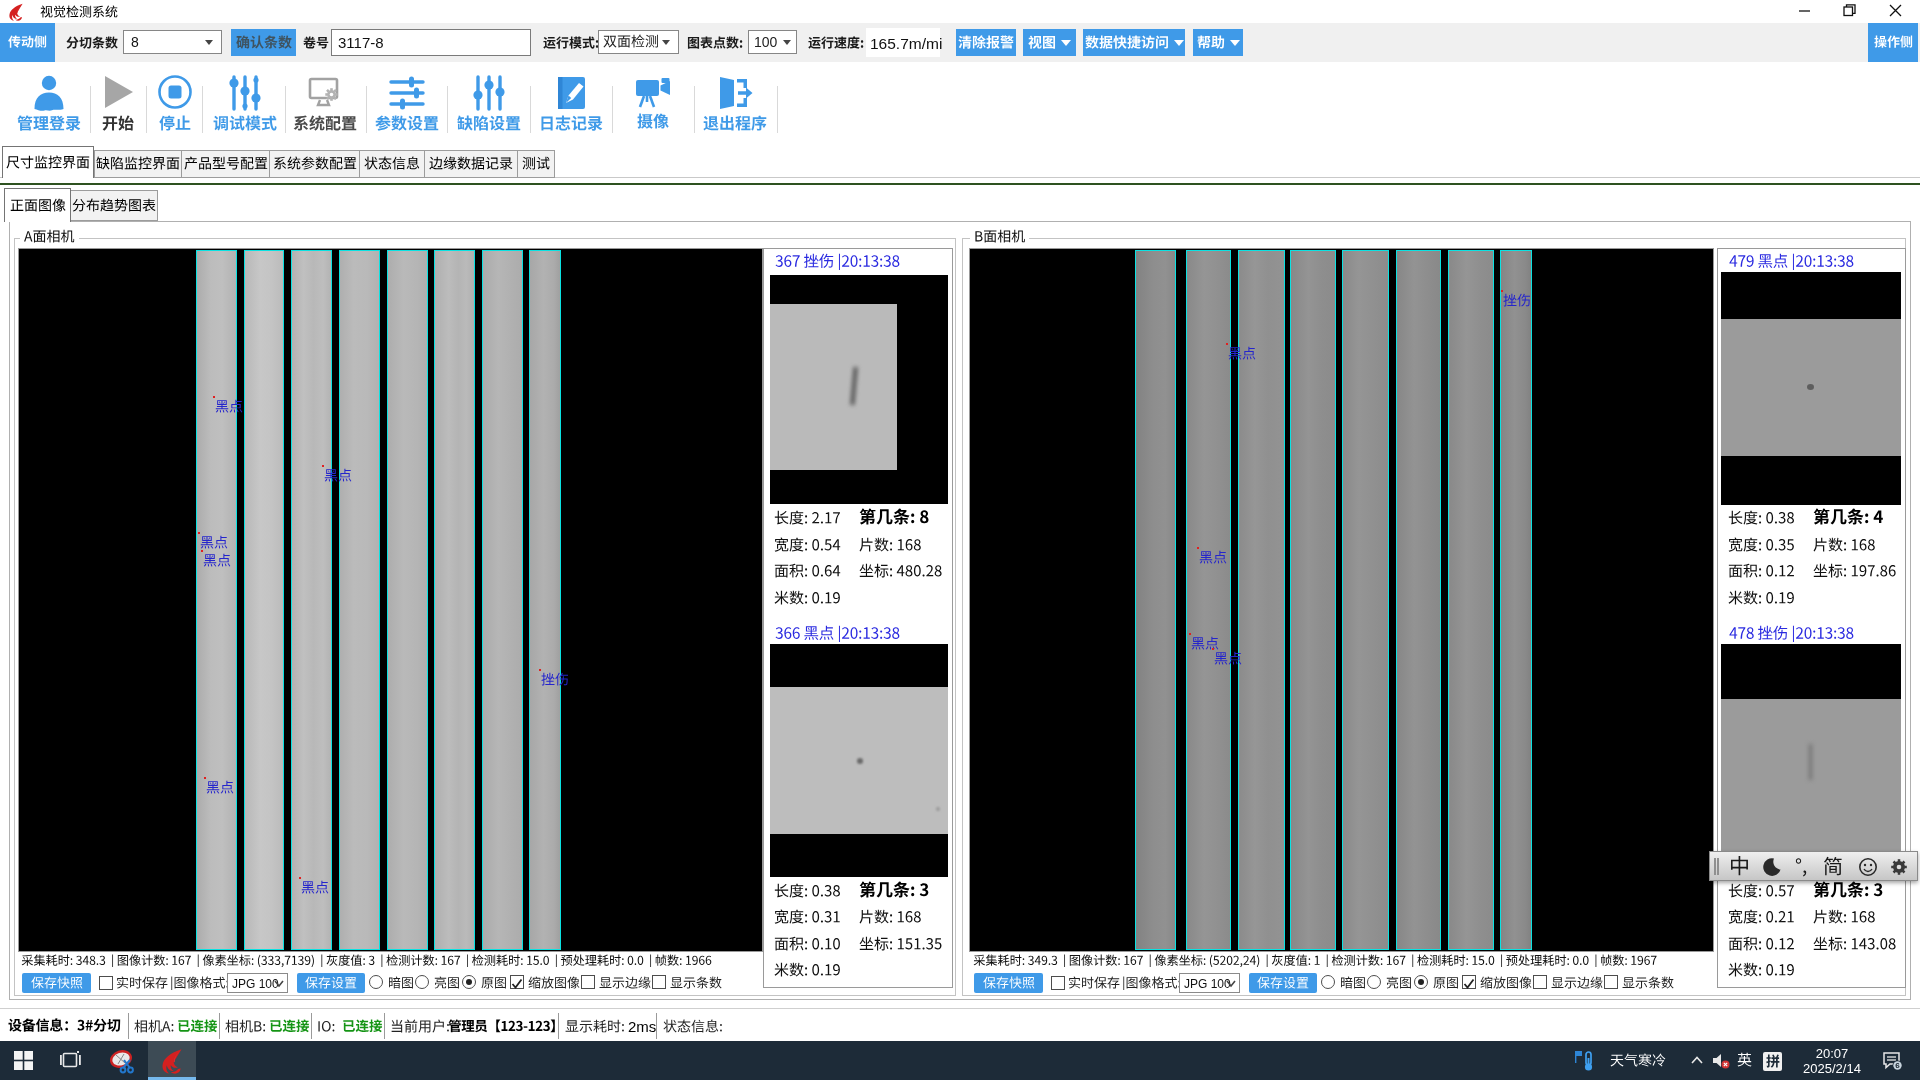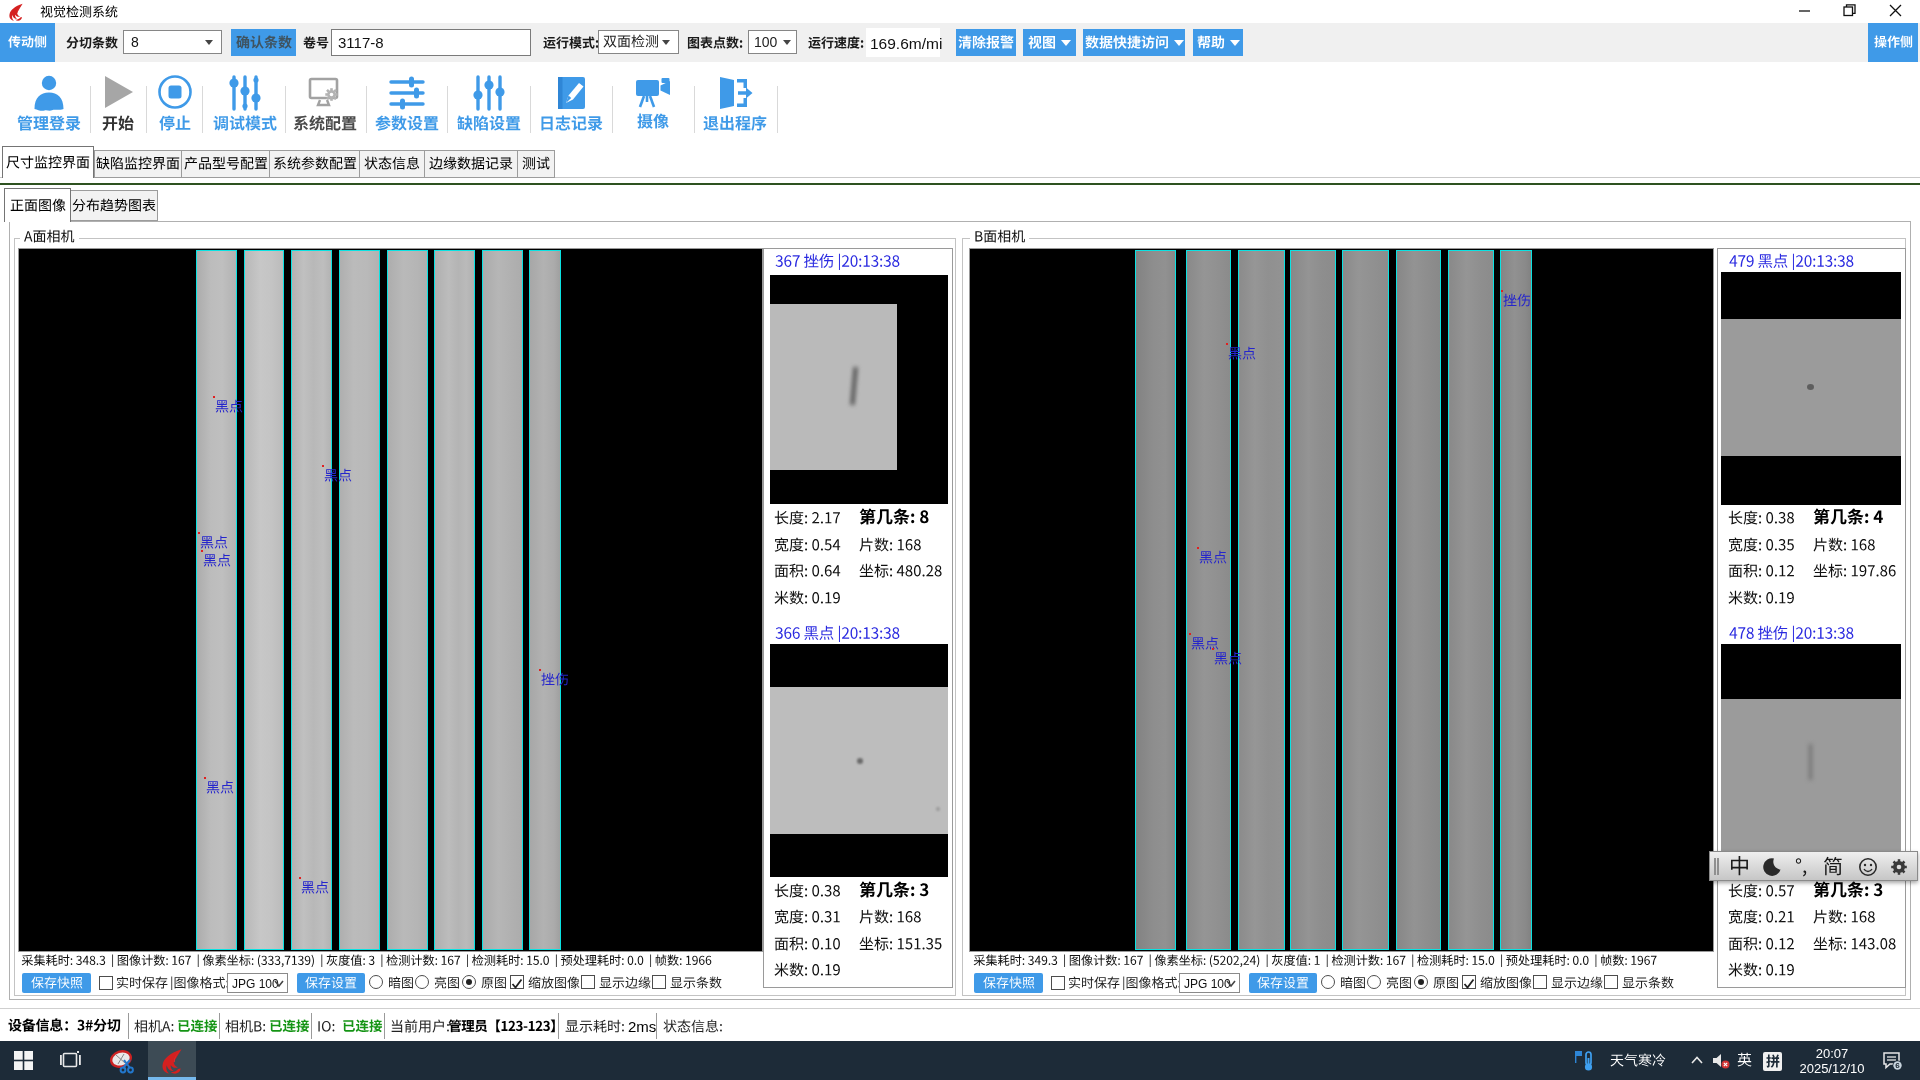--- a/index.html
+++ b/index.html
@@ -110,21 +110,21 @@
     <div class="carr" style="right:5px"></div>
   </div>
   <div class="a" style="left:808px;top:13px"><svg class="zh" width="56.2" height="14.1" viewBox="0 -885 4325 1085" fill="#1a1a1a">
         <use href="#g8fd0b" x="0"></use>
         <use href="#g884cb" x="1000"></use>
         <use href="#g901fb" x="2000"></use>
         <use href="#g5ea6b" x="3000"></use>
         <use href="#g3ab" x="4000"></use>
       </svg></div>
   <div class="a" style="left:866px;top:5px;width:74px;height:29px;background:#fff">
-      <div class="a" style="left:4px;top:7px;font-size:15.5px;color:#111">169.6m/mi</div>
+      <div class="a" style="left:4px;top:7px;font-size:15.5px;color:#111">165.7m/mi</div>
     </div>
   <div class="btn" style="left:956px;top:6px;width:60px;height:27px">
       <svg class="zh" width="56.0" height="15.2" viewBox="0 -885 4000 1085" fill="#fff">
         <use href="#g6e05b" x="0"></use>
         <use href="#g9664b" x="1000"></use>
         <use href="#g62a5b" x="2000"></use>
         <use href="#g8b66b" x="3000"></use>
       </svg>
     </div>
   <div class="btn" style="left:1023px;top:6px;width:53px;height:27px;gap:5px">
@@ -1294,21 +1294,21 @@
     </svg>
   <div class="a" style="left:1737px;top:11px"><svg class="zh" width="15.0" height="16.3" viewBox="0 -885 1000 1085" fill="#fff">
         <use href="#g82f1" x="0"></use>
       </svg></div>
   <div class="a" style="left:1763px;top:11px;width:19px;height:19px;background:#f0f0f0;border-radius:2px;display:flex;align-items:center;justify-content:center">
       <svg class="zh" width="14.0" height="15.2" viewBox="0 -885 1000 1085" fill="#1d2b38">
         <use href="#g62fcb" x="0"></use>
       </svg>
     </div>
   <div class="a" style="left:1796px;top:5px;width:72px;height:16px;font-size:13px;color:#fff;text-align:center">20:07</div>
-  <div class="a" style="left:1796px;top:20px;width:72px;height:16px;font-size:13px;color:#fff;text-align:center">2025/12/10</div>
+  <div class="a" style="left:1796px;top:20px;width:72px;height:16px;font-size:13px;color:#fff;text-align:center">2025/2/14</div>
   <svg class="a" style="left:1882px;top:10px" width="21" height="20" viewBox="0 0 21 20">
       <path d="M2 2 L17 2 L17 13 L8 13 L4 16.5 L4 13 L2 13 Z" fill="none" stroke="#e8e8e8" stroke-width="1.5"></path>
       <g stroke="#e8e8e8" stroke-width="1.3">
         <line x1="5" y1="6" x2="14" y2="6"></line>
         <line x1="5" y1="9" x2="14" y2="9"></line>
       </g>
       <circle cx="15.5" cy="14.5" r="5" fill="#1d2b38"></circle>
       <circle cx="15.5" cy="14.5" r="4.2" fill="#c8d4de"></circle>
       <text x="15.5" y="17.4" font-size="8" font-weight="bold" fill="#16222c" text-anchor="middle" font-family="Liberation Sans">6</text>
     </svg>

